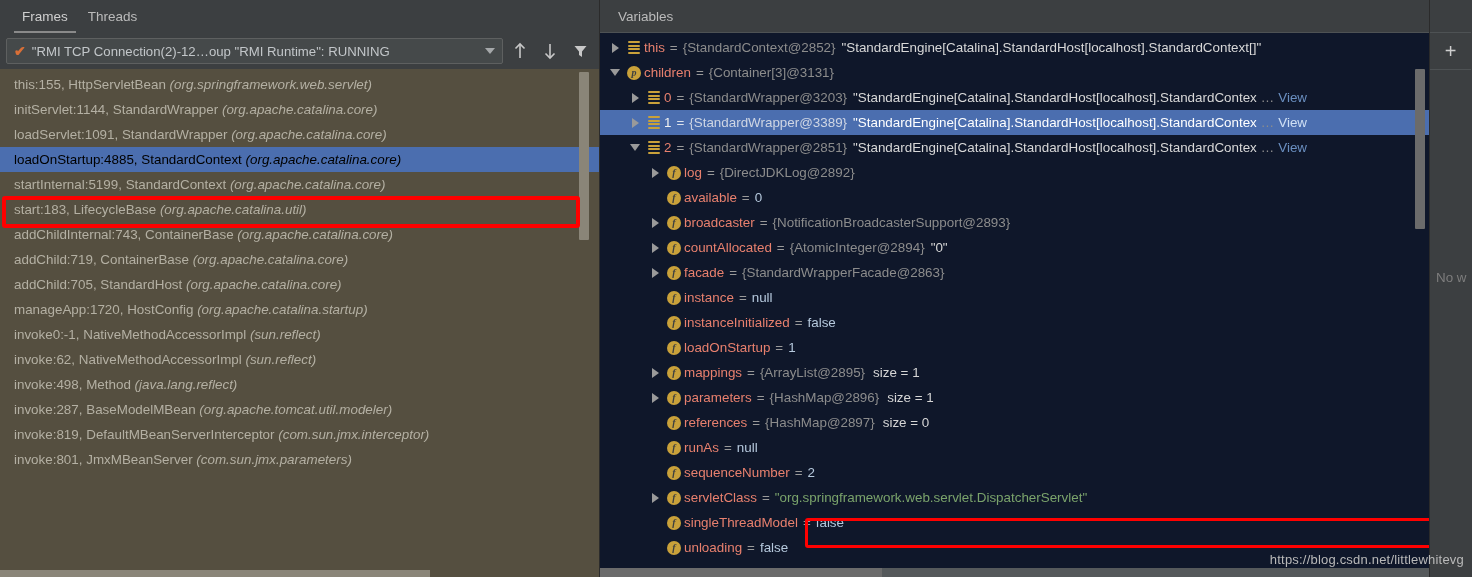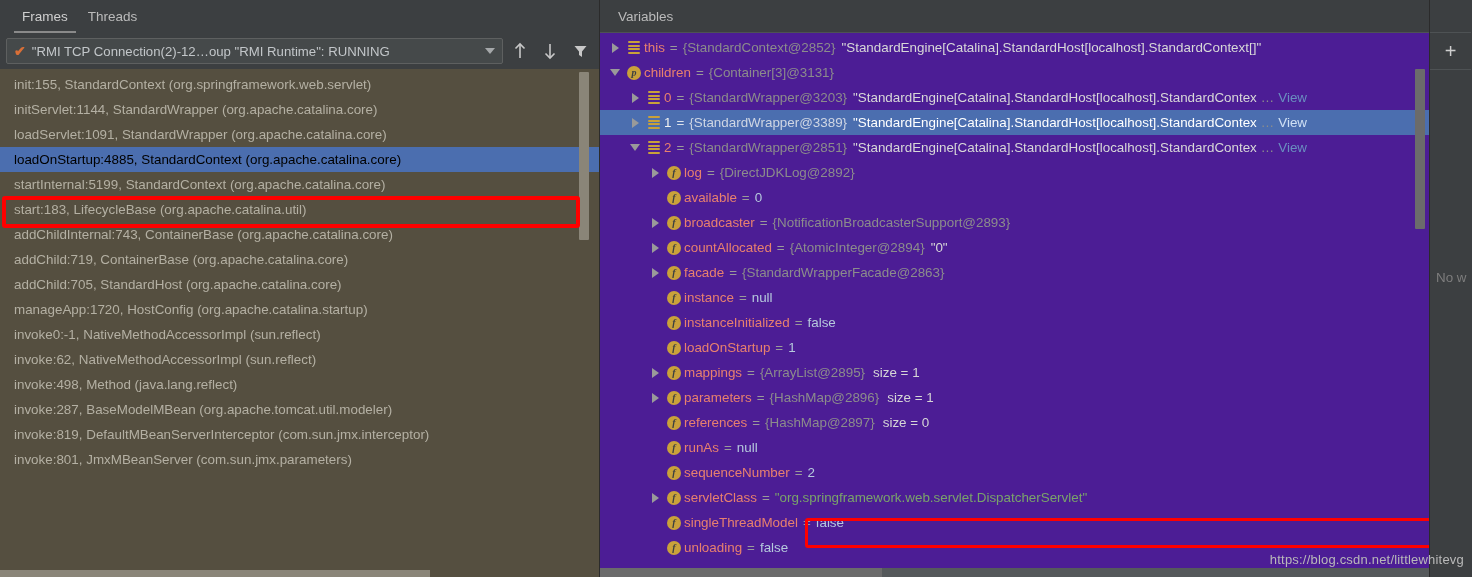--- a/index.html
+++ b/index.html
@@ -90,21 +90,21 @@
   }
   
   #frames-list { background: #554f40; }
   .frame-row {
     height: 25px; line-height: 25px;
     padding-left: 14px; padding-right: 14px;
     font-size: 13.4px; color: #b4b0a3;
     white-space: nowrap; overflow: hidden;
     cursor: default;
   }
-  .frame-row .pkg { }
+  .frame-row .pkg { font-style: italic; }
   .frame-row.selected {
     background: #4b6eaf; color: #000000;
   }
   #frame-highlight {
     position: absolute;
     left: 2px; top: 127px; width: 578px; height: 32px;
     border: 4px solid #ff0000; border-radius: 3px;
     pointer-events: none;
   }
   #frames-vscroll {
@@ -129,21 +129,21 @@
   #vars-header {
     height: 33px; flex: none;
     display: flex; align-items: center;
     padding-left: 18px;
     font-size: 13.5px; color: #bbbbbb;
     border-bottom: 1px solid #4e5254;
   }
   #vars-tree {
     position: relative;
     flex: 1 1 auto;
-    background: #4c1d95;
+    background: #0f172a;
     overflow: hidden;
     padding-top: 2px;
   }
   .vrow {
     height: 25px; line-height: 25px;
     display: flex; align-items: center;
     font-size: 13.4px;
     white-space: nowrap;
     cursor: default;
     padding-right: 8px;
@@ -284,21 +284,21 @@
         </svg>
       </div>
       <div class="tb-icon">
         <svg width="17" height="17" viewBox="0 0 17 17">
           <path d="M2.5 3 L14.5 3 L10 8.5 L10 14 L7 12 L7 8.5 Z" fill="#c8c8c8"></path>
         </svg>
       </div>
     </div>
 
     <div id="frames-list">
-      <div class="frame-row"><span>init:155, StandardContext </span><span class="pkg">(org.springframework.web.servlet)</span></div>
+      <div class="frame-row"><span>this:155, HttpServletBean </span><span class="pkg">(org.springframework.web.servlet)</span></div>
       <div class="frame-row"><span>initServlet:1144, StandardWrapper </span><span class="pkg">(org.apache.catalina.core)</span></div>
       <div class="frame-row"><span>loadServlet:1091, StandardWrapper </span><span class="pkg">(org.apache.catalina.core)</span></div>
       <div class="frame-row selected"><span>loadOnStartup:4885, StandardContext </span><span class="pkg">(org.apache.catalina.core)</span></div>
       <div class="frame-row"><span>startInternal:5199, StandardContext </span><span class="pkg">(org.apache.catalina.core)</span></div>
       <div class="frame-row"><span>start:183, LifecycleBase </span><span class="pkg">(org.apache.catalina.util)</span></div>
       <div class="frame-row"><span>addChildInternal:743, ContainerBase </span><span class="pkg">(org.apache.catalina.core)</span></div>
       <div class="frame-row"><span>addChild:719, ContainerBase </span><span class="pkg">(org.apache.catalina.core)</span></div>
       <div class="frame-row"><span>addChild:705, StandardHost </span><span class="pkg">(org.apache.catalina.core)</span></div>
       <div class="frame-row"><span>manageApp:1720, HostConfig </span><span class="pkg">(org.apache.catalina.startup)</span></div>
       <div class="frame-row"><span>invoke0:-1, NativeMethodAccessorImpl </span><span class="pkg">(sun.reflect)</span></div>

